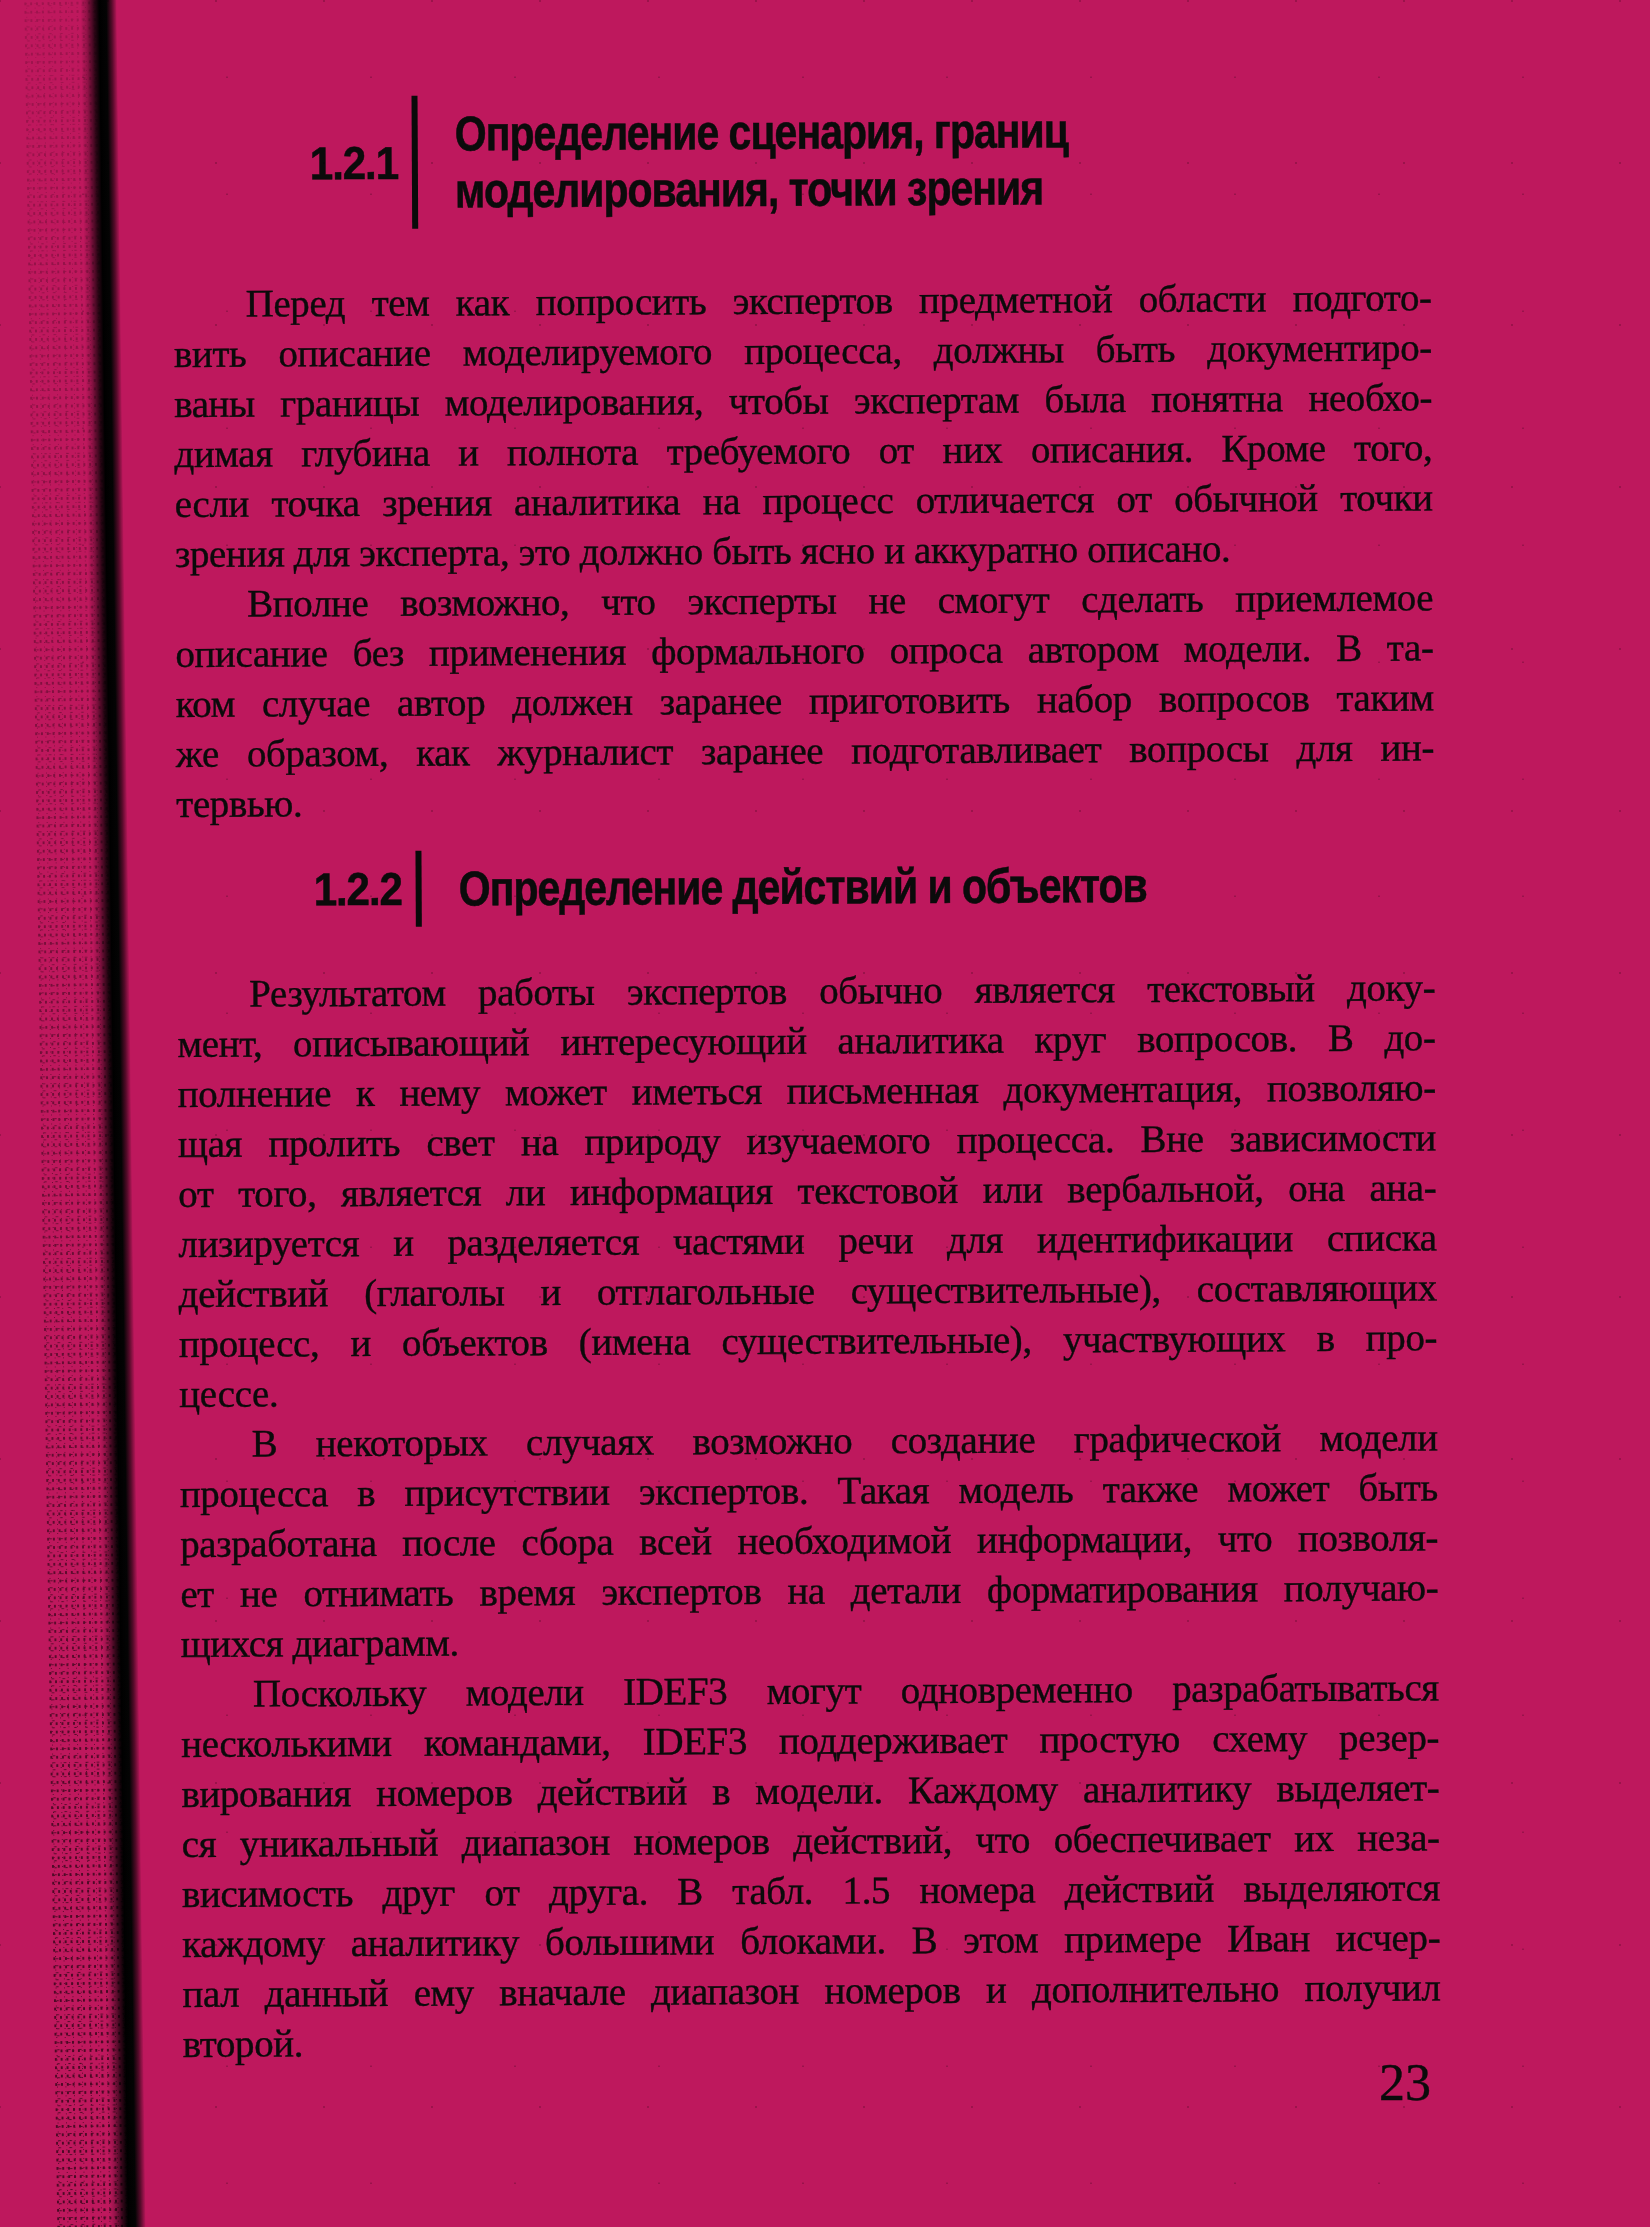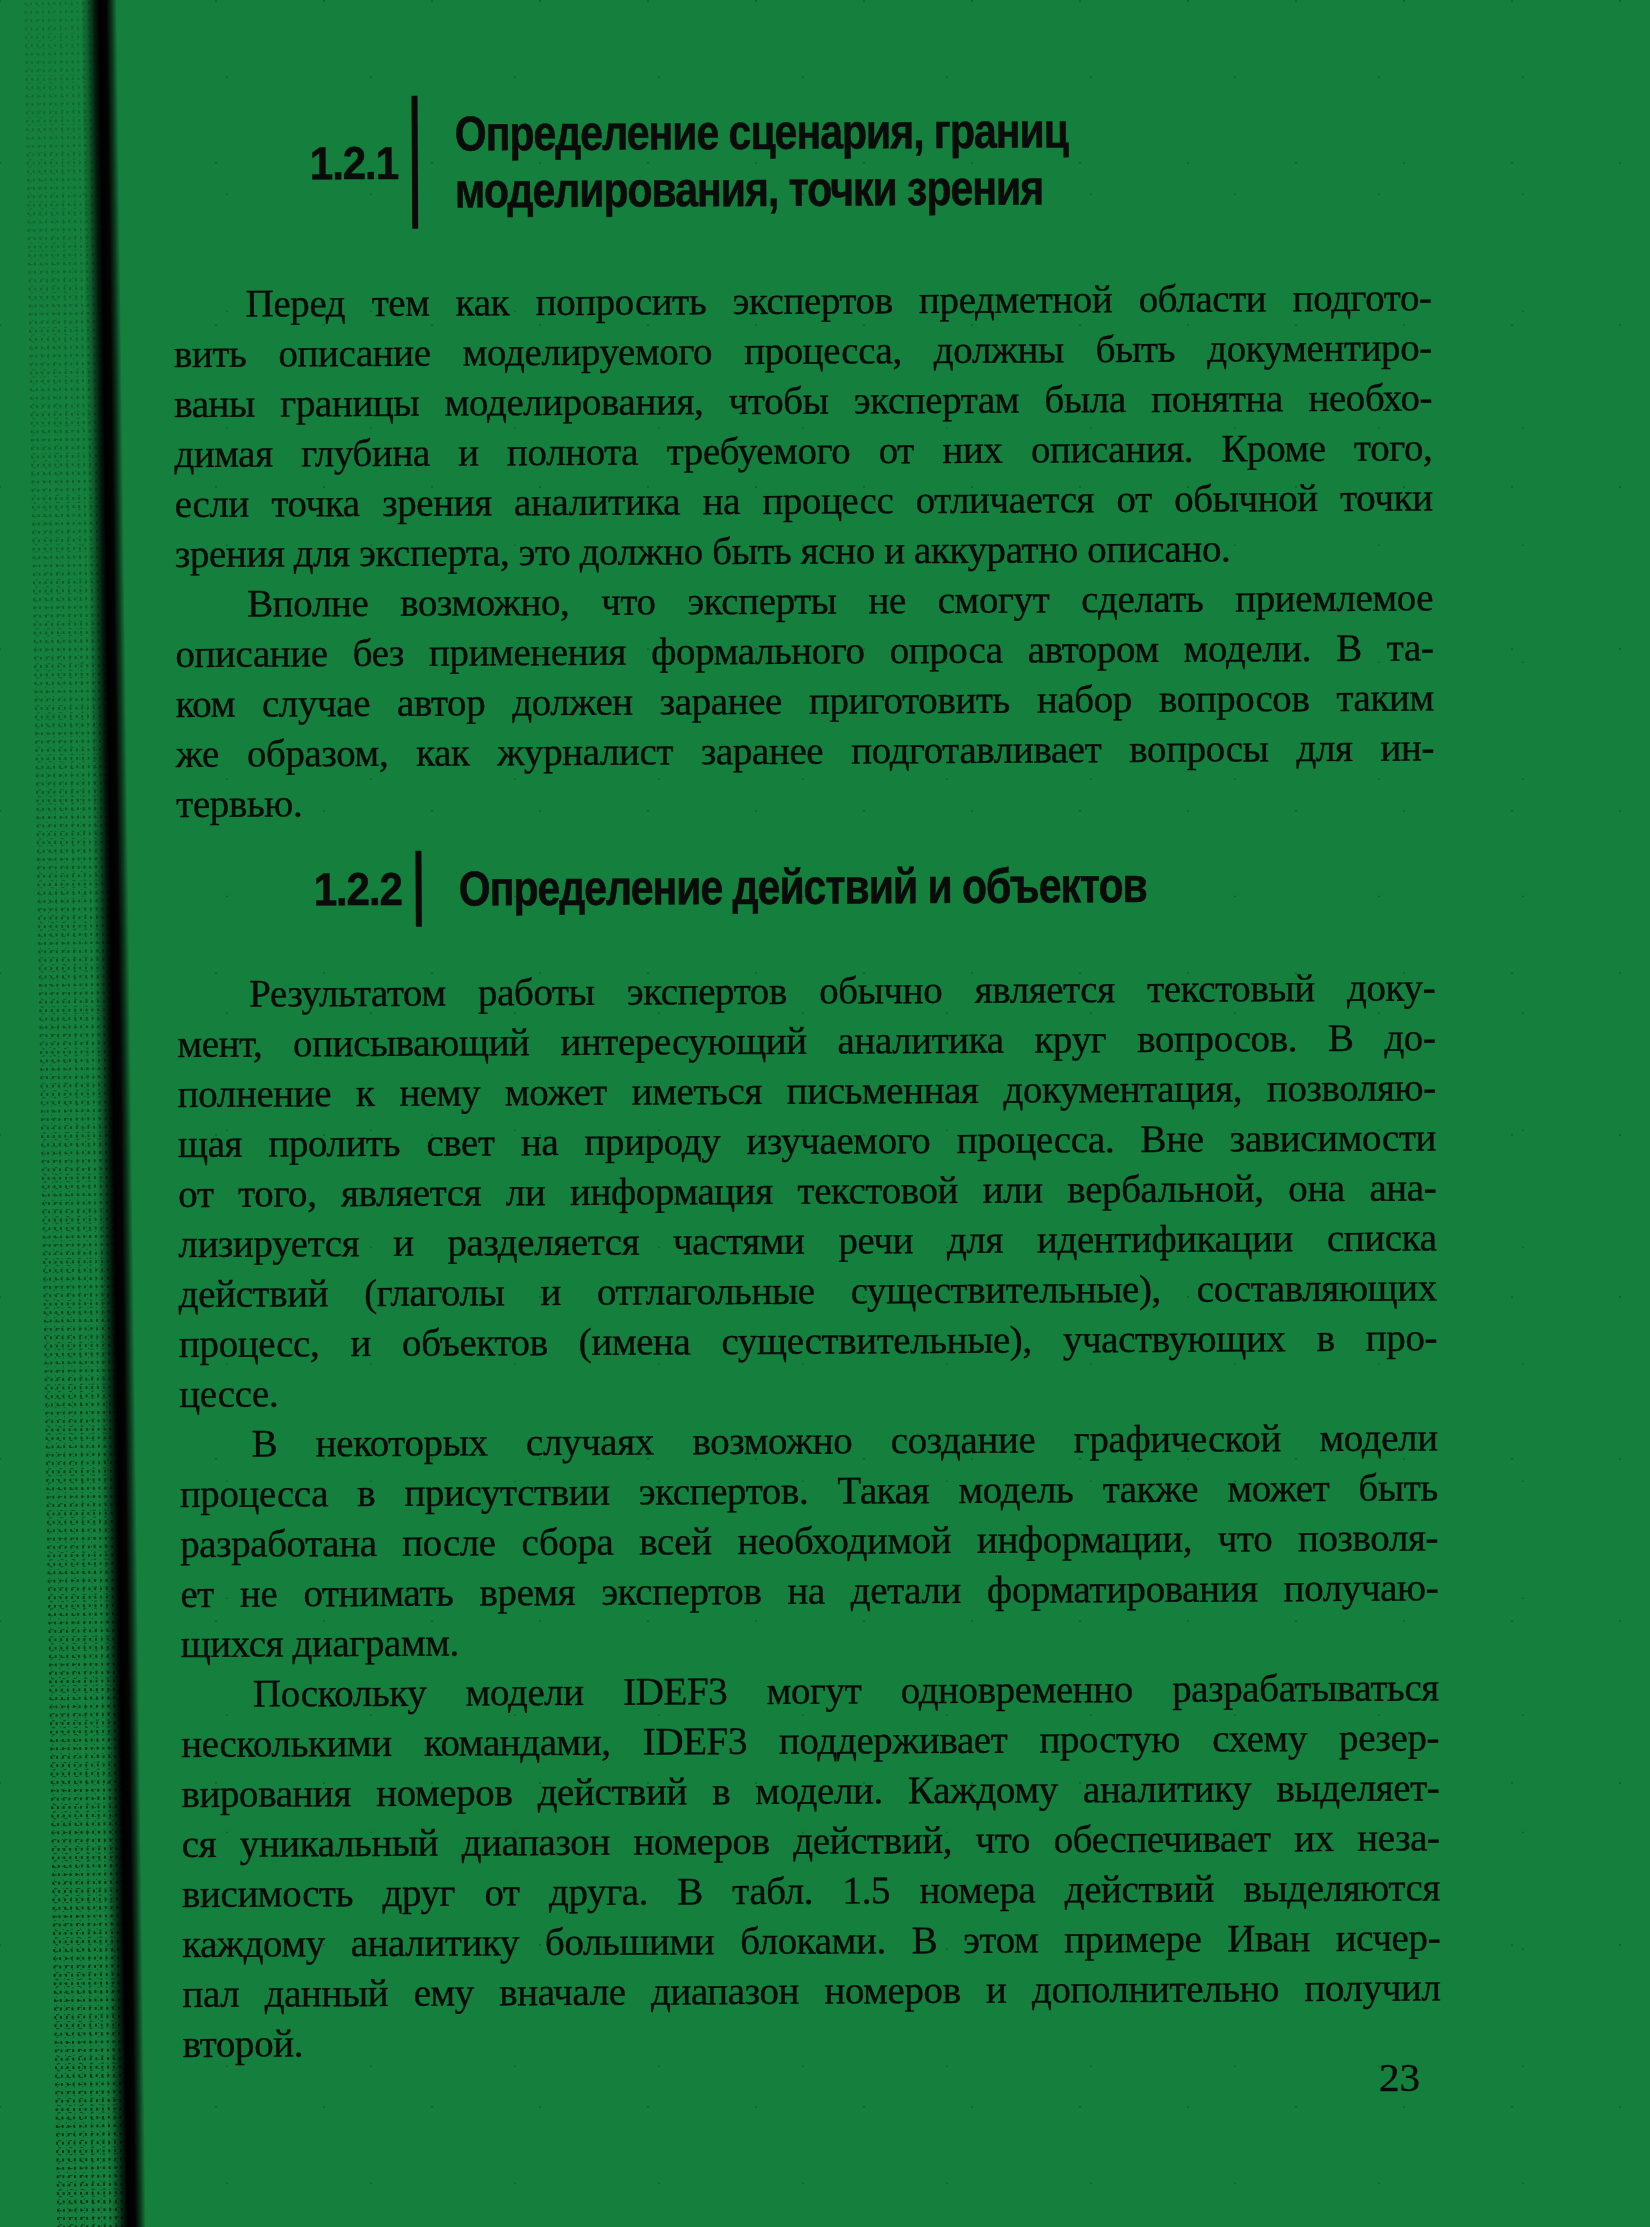--- a/index.html
+++ b/index.html
@@ -83,28 +83,28 @@
     font-size:39px;line-height:50px;
     letter-spacing:-0.4px;
     -webkit-text-stroke:0.4px #0b0b0b;
     text-align:justify;
   }
   .para .line{text-align-last:justify;}
   .para .line.last{text-align-last:left;}
   .para .line.first{text-indent:72px;}
   .page-num{
     position:absolute;left:1379px;top:2053px;
-    font-size:41px;
+    font-size:52px;
     -webkit-text-stroke:0.4px #0b0b0b;
   }
 </style>
 </head>
 <body>
 
-<div class="page" style="background: #15803d; color: rgb(11, 11, 11);">
+<div class="page" style="background: #be185d; color: rgb(11, 11, 11);">
 
   <div class="scan-speckle"></div>
   <div class="scan-band"></div>
 
   <div class="content">
 
     <div class="heading h1">
       <div class="num">1.2.1</div>
       <div class="bar"></div>
       <div class="titlebox">

